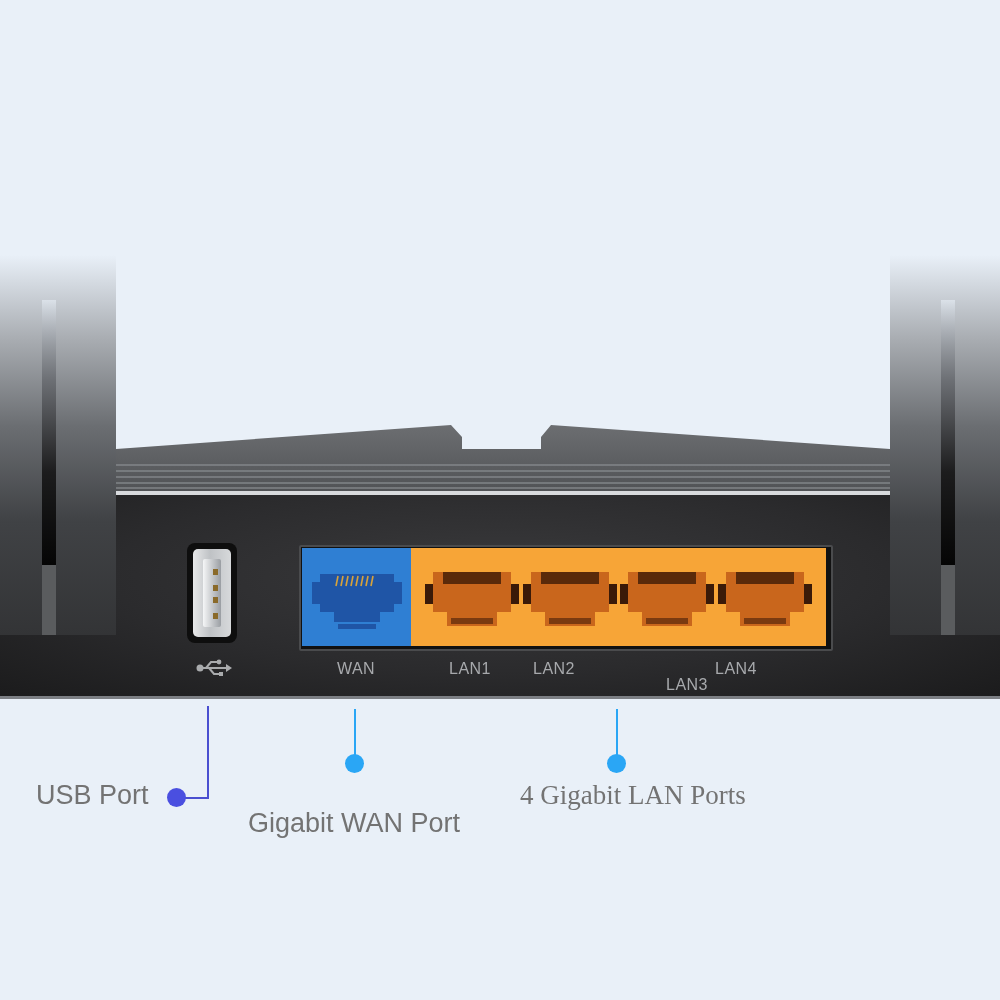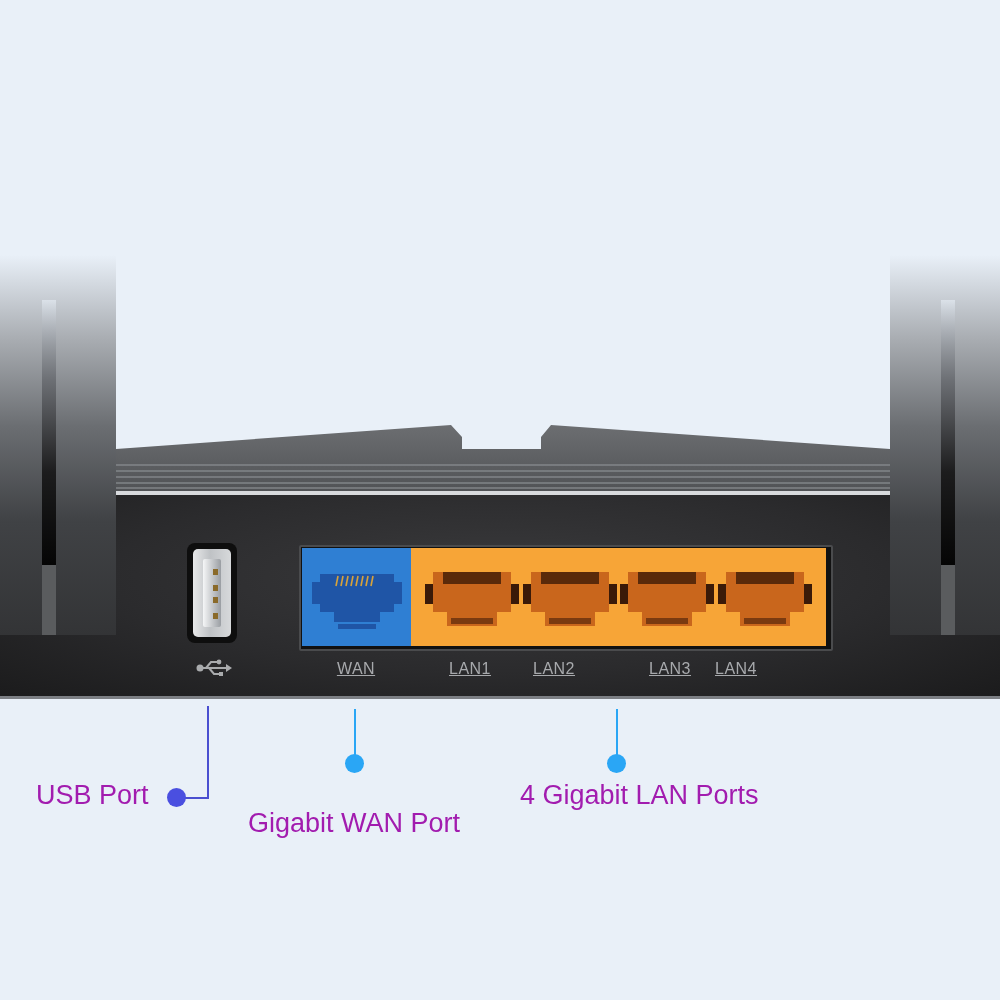--- a/index.html
+++ b/index.html
@@ -23,23 +23,23 @@
   .usb-inner{position:absolute;left:6px;top:6px;width:38px;height:88px;border-radius:5px;
     background:linear-gradient(to right,#e8e9ea,#bfc2c5 45%,#d7d9db);}
   .usb-tongue{position:absolute;left:10px;top:10px;width:18px;height:68px;background:linear-gradient(to right,#f5f6f7,#9a9ea3);border-radius:2px;}
   .usb-pin{position:absolute;left:10px;width:5px;height:6px;background:#8a6a2a;}
   .usb-symbol{position:absolute;left:194px;top:658px;width:40px;height:22px;color:#a9abad;font-size:22px;line-height:22px;text-align:center;}
   
   .port-frame{position:absolute;left:299px;top:545px;width:530px;height:102px;background:#111;border:2px solid #4a4b4d;border-radius:2px;}
   .wan-block{position:absolute;left:302px;top:548px;width:109px;height:98px;background:#2f7fd3;}
   .lan-block{position:absolute;left:411px;top:548px;width:415px;height:98px;background:#f7a537;}
   .jack{position:absolute;width:94px;height:70px;}
-  .port-label{position:absolute;top:660px;color:#a7a9ac;font-size:16px;letter-spacing:0.5px;text-align:center;width:80px;text-decoration:underline;}
+  .port-label{position:absolute;top:660px;color:#a7a9ac;font-size:16px;letter-spacing:0.5px;text-align:center;width:80px;}
   
-  .callout-text{position:absolute;color:#a21caf;font-size:27px;white-space:nowrap;}
+  .callout-text{position:absolute;color:#737373;font-size:27px;white-space:nowrap;}
   .line{position:absolute;}
   .dot{position:absolute;border-radius:50%;}
 </style>
 </head>
 <body>
 
 <svg class="roof" viewBox="0 0 774 70" width="774" height="70">
   <defs>
     <linearGradient id="rg" x1="0" y1="0" x2="0" y2="1">
       <stop offset="0" stop-color="#6c6e71"></stop>
@@ -135,27 +135,27 @@
   <polygon points="8,4 86,4 86,16 94,16 94,36 86,36 86,44 72,44 72,58 22,58 22,44 8,44 8,36 0,36 0,16 8,16" fill="#c9661c"></polygon>
   <rect x="0" y="16" width="8" height="20" fill="#3a1a08"></rect>
     <rect x="86" y="16" width="8" height="20" fill="#3a1a08"></rect>
   <rect x="18" y="4" width="58" height="12" fill="#5a2a0a"></rect>
   <rect x="26" y="50" width="42" height="6" fill="#7a3a10"></rect>
 </svg>
 
 <div class="port-label" style="left:316px;">WAN</div>
 <div class="port-label" style="left:430px;">LAN1</div>
 <div class="port-label" style="left:514px;">LAN2</div>
-<div class="port-label" style="left:630px;">LAN3</div>
+<div class="port-label" style="left:647px;margin-top:16px;">LAN3</div>
 <div class="port-label" style="left:696px;">LAN4</div>
 
 <div class="line" style="left:207px;top:706px;width:2px;height:92px;background:#4a4fd0;"></div>
 <div class="line" style="left:177px;top:797px;width:32px;height:2px;background:#4a4fd0;"></div>
 <div class="dot" style="left:167px;top:788px;width:19px;height:19px;background:#4a4fe0;"></div>
 <div class="callout-text" style="left:36px;top:780px;">USB Port</div>
 
 <div class="line" style="left:354px;top:709px;width:2px;height:54px;background:#2aa6f5;"></div>
 <div class="dot" style="left:345px;top:754px;width:19px;height:19px;background:#2aa6f5;"></div>
 <div class="callout-text" style="left:248px;top:808px;">Gigabit WAN Port</div>
 
 <div class="line" style="left:616px;top:709px;width:2px;height:54px;background:#2aa6f5;"></div>
 <div class="dot" style="left:607px;top:754px;width:19px;height:19px;background:#2aa6f5;"></div>
-<div class="callout-text" style="left:520px;top:780px;">4 Gigabit LAN Ports</div>
+<div class="callout-text" style="left:520px;top:780px;font-family:Liberation Serif, serif;">4 Gigabit LAN Ports</div>
 
 </body></html>

